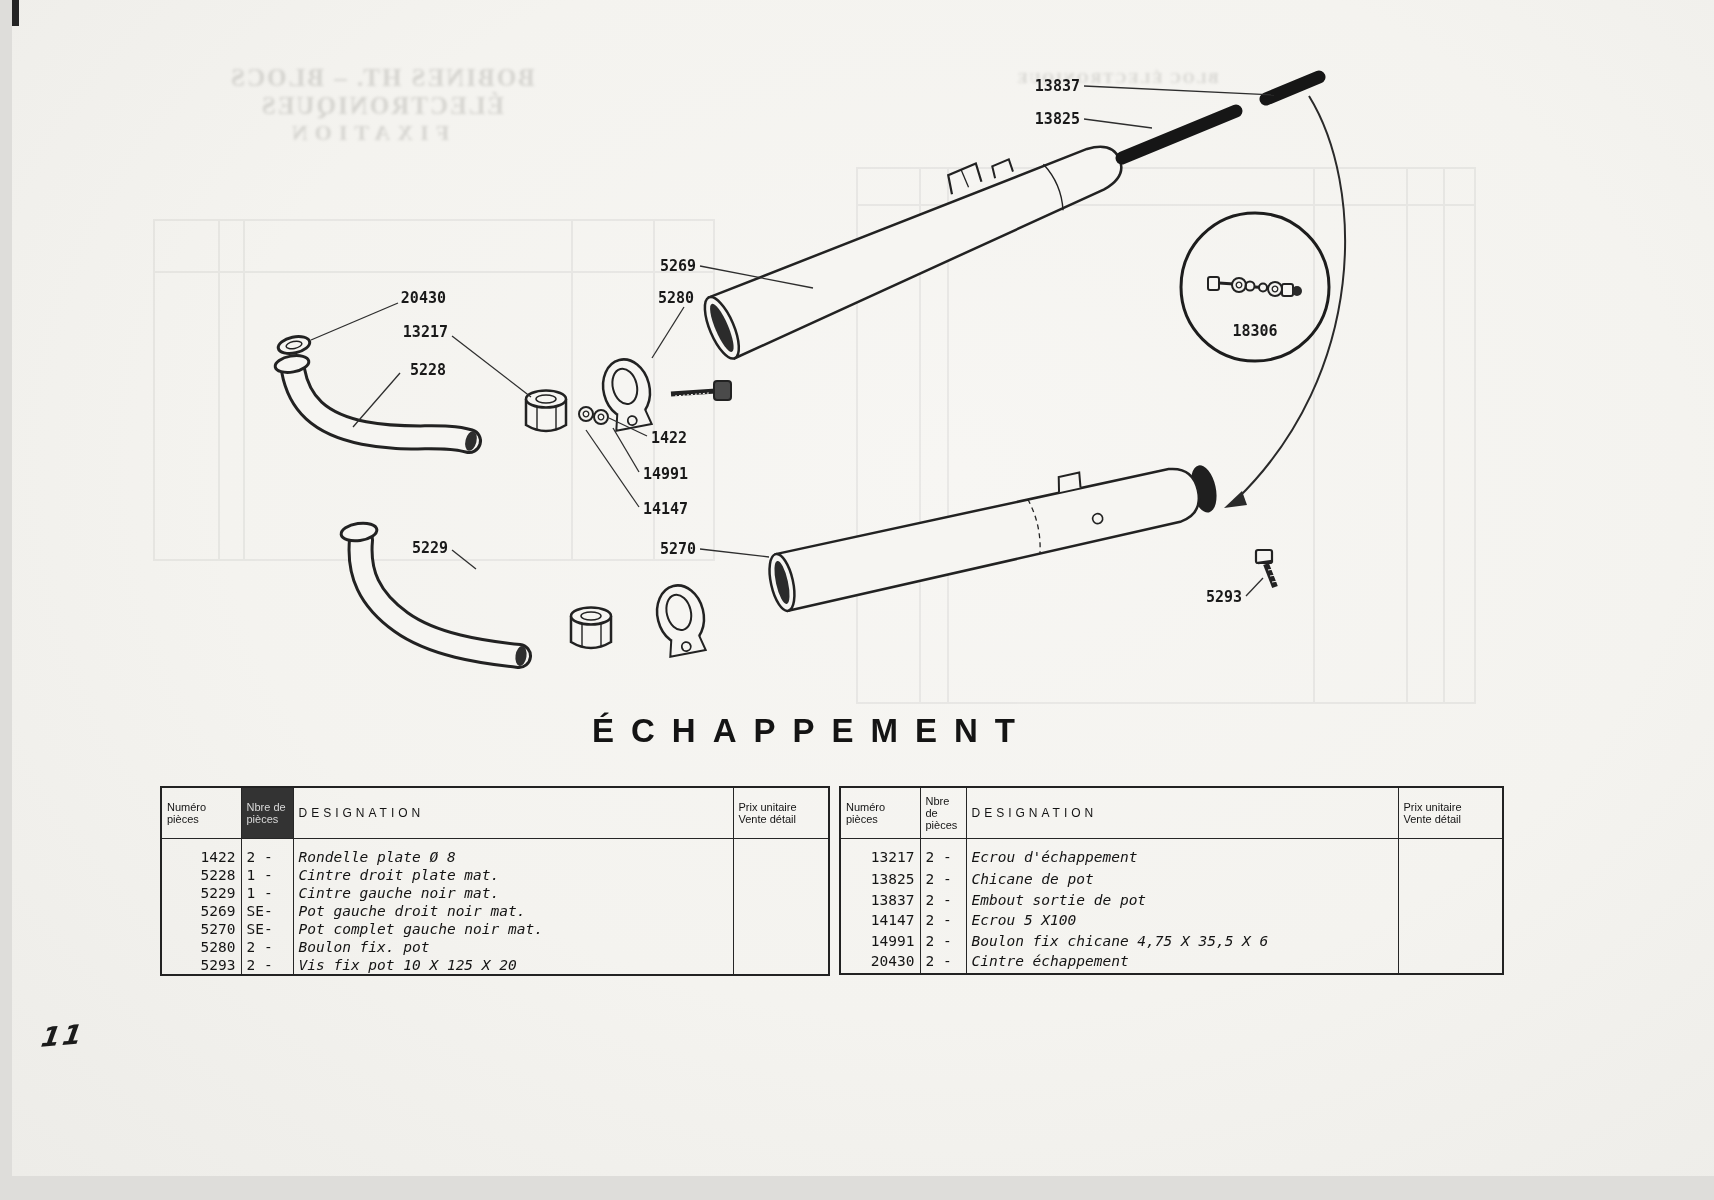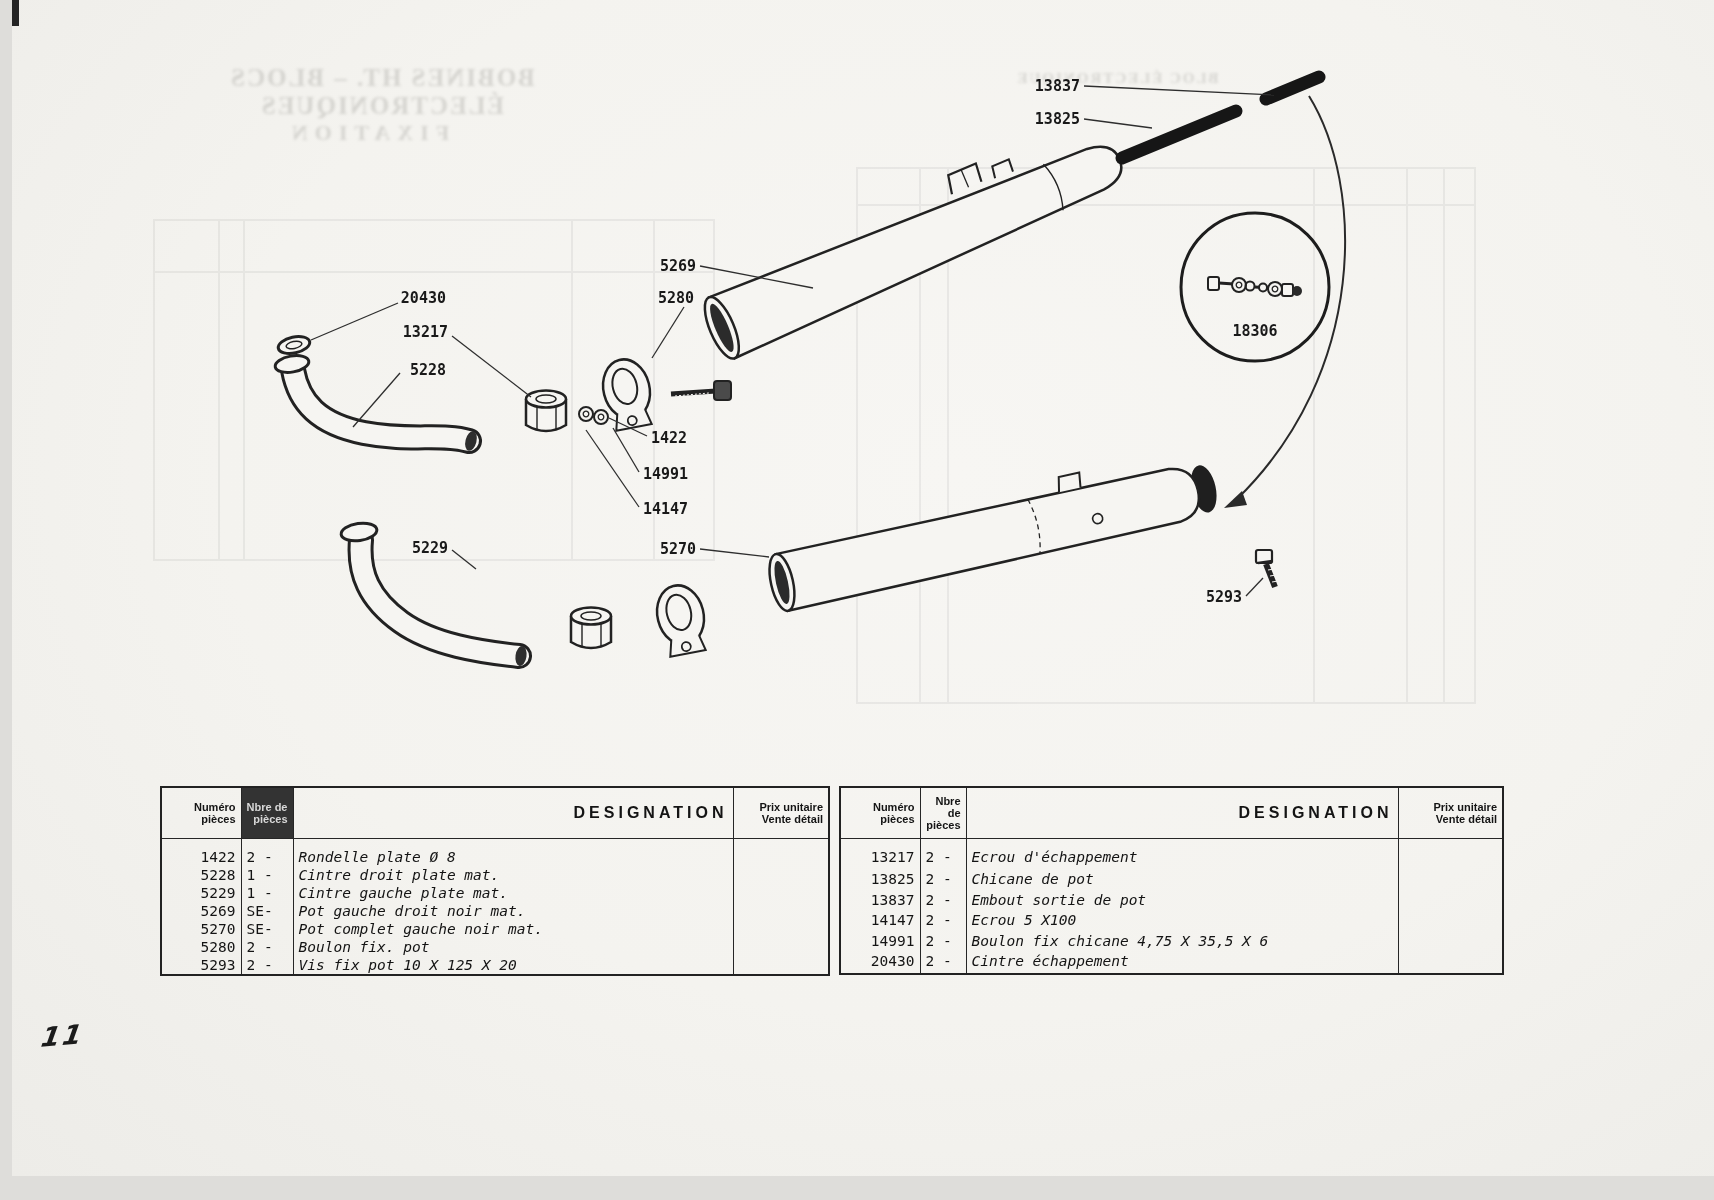--- a/index.html
+++ b/index.html
@@ -32,23 +32,23 @@
   .title { position:absolute; top:712px; left:0; width:1600px; text-align:center;
     font-size:33px; font-weight:700; letter-spacing:17px; color:#141414; }
 
   .pagenum { position:absolute; left:30px; top:1020px; font-family:"DejaVu Sans",sans-serif;
     font-style:italic; font-weight:bold; font-size:27px; color:#1b1b1b;
     transform:skewX(-14deg) rotate(-5deg); letter-spacing:2px; }
 
   .parts-table { position:absolute; top:786px; border-collapse:collapse; table-layout:fixed;
     border:2.5px solid #222; height:189px; background:transparent; color:#141414; }
   .parts-table th, .parts-table td { border:1.6px solid #262626; padding:0 5px; overflow:hidden; }
-  .parts-table thead th { font-size:11px; line-height:12px; font-weight:bold;
-    text-align:right; height:50px; font-family:"Liberation Sans",sans-serif; }
-  .parts-table thead .desig-head { font-size:16px; letter-spacing:4px; }
+  .parts-table thead th { font-size:11px; line-height:12px; font-weight:normal;
+    text-align:left; height:50px; font-family:"Liberation Sans",sans-serif; }
+  .parts-table thead .desig-head { font-size:12px; letter-spacing:4px; }
   .parts-table thead .dark-head { background:#333; color:#d8d8d8; }
   .parts-table tbody td { border-top:none; border-bottom:none; vertical-align:top;
     font-family:"DejaVu Sans Mono","Liberation Mono",monospace; font-size:14.5px; line-height:18px; }
   .parts-table tbody tr:first-child td { padding-top:9px; }
   .num-cell { text-align:right; padding-right:9px; }
   .qty-cell { text-align:left; padding-left:6px; white-space:pre; }
   .desig-cell { padding-left:10px; white-space:pre;font-style:italic; }
   .tbl-left { left:148px; width:670px; }
   .tbl-right { left:827px; width:663px; }
 </style>
@@ -215,20 +215,21 @@
     <text x="434" y="375" text-anchor="end">5228</text>
     <text x="639" y="443" text-anchor="start">1422</text>
     <text x="631" y="479" text-anchor="start">14991</text>
     <text x="631" y="514" text-anchor="start">14147</text>
     <text x="436" y="553" text-anchor="end">5229</text>
     <text x="684" y="554" text-anchor="end">5270</text>
     <text x="1243" y="336" text-anchor="middle" font-size="13">18306</text>
     <text x="1230" y="602" text-anchor="end">5293</text>
   </svg>
 
+  <div class="title">ÉCHAPPEMENT</div>
 
   <table class="parts-table tbl-left">
     <colgroup>
         <col style="width:80px">
         <col style="width:52px">
         <col style="width:440px">
         <col style="width:96px">
       </colgroup>
     <thead>
       <tr>
@@ -256,21 +257,21 @@
       </tr>
       <tr>
         <td class="num-cell">5228</td>
         <td class="qty-cell">1 -</td>
         <td class="desig-cell">Cintre droit plate mat.</td>
         <td class="prix-cell"></td>
       </tr>
       <tr>
         <td class="num-cell">5229</td>
         <td class="qty-cell">1 -</td>
-        <td class="desig-cell">Cintre gauche plate mat.</td>
+        <td class="desig-cell">Cintre gauche noir mat.</td>
         <td class="prix-cell"></td>
       </tr>
       <tr>
         <td class="num-cell">5269</td>
         <td class="qty-cell">SE-</td>
         <td class="desig-cell">Pot gauche droit noir mat.</td>
         <td class="prix-cell"></td>
       </tr>
       <tr>
         <td class="num-cell">5270</td>

